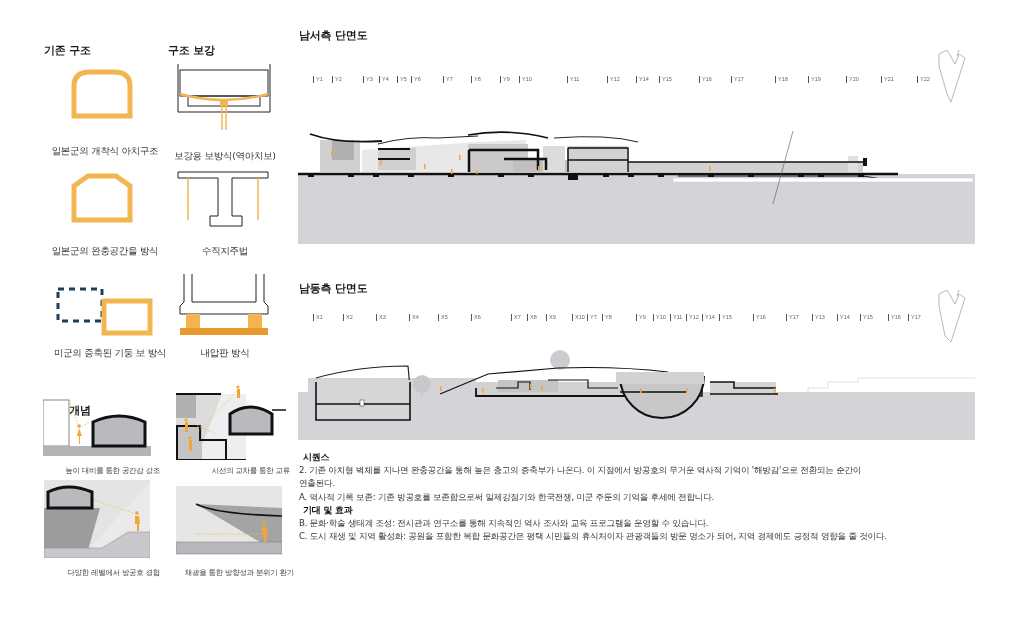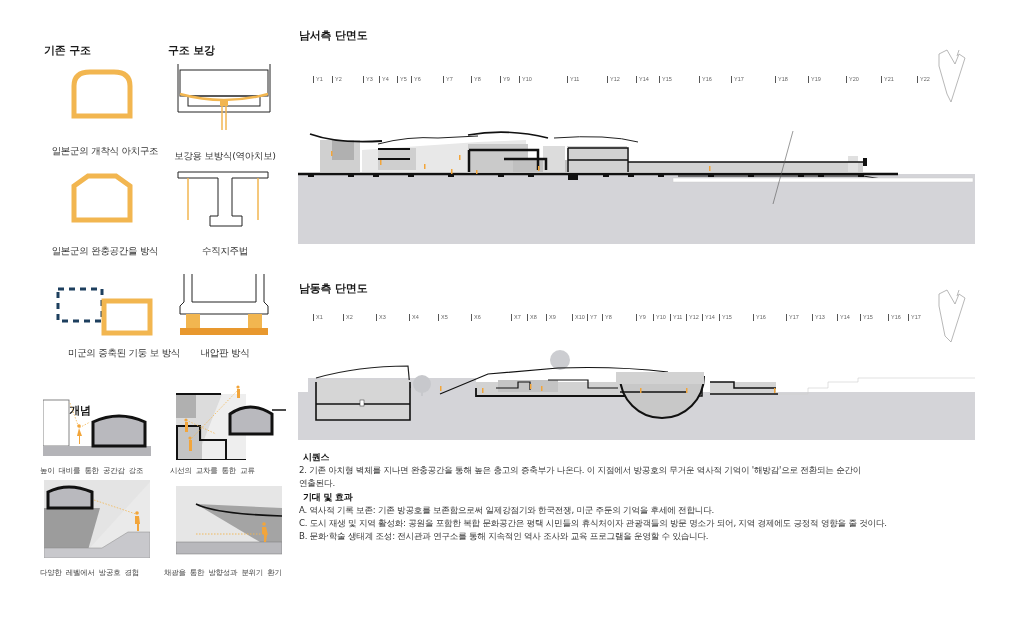--- a/index.html
+++ b/index.html
@@ -1,21 +1,21 @@
 <!DOCTYPE html>
 <html><head>
 <meta charset="utf-8">
 <style>
   html, body { margin: 0; padding: 0; background: #ffffff; }
   body { width: 1020px; height: 624px; position: relative; overflow: hidden;
          font-family: "DejaVu Sans", "Liberation Sans", sans-serif; color: #222; }
   .abs { position: absolute; }
   .h-title { font-size: 11px; font-weight: bold; color: #1a1a1a; letter-spacing: -0.2px; }
   .cap { font-size: 9.5px; color: #333; text-align: center; white-space: nowrap; letter-spacing: -0.3px; }
-  .cap-sm { font-size: 7.5px; color: #444; text-align: left; white-space: nowrap; letter-spacing: -0.3px; font-family: Liberation Mono, monospace; }
+  .cap-sm { font-size: 7.5px; color: #444; text-align: right; white-space: nowrap; letter-spacing: -0.3px; }
   .grid-label { position: absolute; font-size: 5.5px; color: #666; white-space: nowrap;
                 border-left: 1px solid #555; padding-left: 2px; line-height: 7px; font-family: "Liberation Sans", sans-serif; }
   .text-block { font-size: 8.6px; color: #333; line-height: 13.2px; letter-spacing: -0.25px; }
   .text-block .sub { font-weight: bold; color: #111; font-size: 9px; }
   .line { display: block; white-space: nowrap; }
   svg { display: block; }
 </style>
 </head>
 <body>
 
@@ -69,21 +69,21 @@
 
 <div class="abs" style="left:178px;top:272px;">
   <svg width="92" height="64" viewBox="0 0 92 64">
     <path d="M6 2 L6 30 L2 34 L2 42 L90 42 L90 34 L86 30 L86 2" fill="none" stroke="#222" stroke-width="1"></path>
     <path d="M14 2 L14 30 L78 30 L78 2" fill="none" stroke="#222" stroke-width="1"></path>
     <rect x="8" y="42" width="14" height="14" fill="#f2b650"></rect>
     <rect x="70" y="42" width="14" height="14" fill="#f2b650"></rect>
     <rect x="2" y="56" width="88" height="7" fill="#e8982e"></rect>
   </svg>
 </div>
-<div class="abs cap" style="left:59px;top:347px;width:130px;">미군의 증축된 기둥 보 방식</div>
+<div class="abs cap" style="left:45px;top:347px;width:130px;">미군의 증축된 기둥 보 방식</div>
 <div class="abs cap" style="left:170px;top:347px;width:110px;">내압판 방식</div>
 
 <div class="abs h-title" style="left:44px;top:371px;margin-top:32px;">지하 개념</div>
 
 <div class="abs" style="left:43px;top:396px;">
   <svg width="110" height="60" viewBox="0 0 110 60">
     <rect x="0" y="4" width="26" height="46" fill="#fff" stroke="#666" stroke-width="0.8"></rect>
     <rect x="0" y="50" width="108" height="10" fill="#b4b4b8"></rect>
     <path d="M50 50 L50 26 Q76 14 102 26 L102 50 Z" fill="#b9b9be" stroke="#111" stroke-width="3"></path>
     <path d="M27 7 L36 32 L47 26" fill="none" stroke="#f2b650" stroke-width="0.8" stroke-dasharray="1.5,1.5"></path>
@@ -318,17 +318,17 @@
         <rect x="388" y="46" width="1.5" height="5"></rect>
       <rect x="476" y="46" width="1.5" height="5"></rect>
     </g>
   </svg>
 </div>
 
 <div class="abs text-block" style="left:299px;top:451px;width:690px;">
   <span class="line sub" style="margin-left:4px;">시퀀스</span>
   <span class="line">2. 기존 아치형 벽체를 지나면 완충공간을 통해 높은 층고의 증축부가 나온다. 이 지점에서 방공호의 무거운 역사적 기억이 '해방감'으로 전환되는 순간이</span>
   <span class="line">연출된다.</span>
+  <span class="line">A. 역사적 기록 보존: 기존 방공호를 보존함으로써 일제강점기와 한국전쟁, 미군 주둔의 기억을 후세에 전합니다.</span>
   <span class="line sub" style="margin-left:4px;">기대 및 효과</span>
-  <span class="line">A. 역사적 기록 보존: 기존 방공호를 보존함으로써 일제강점기와 한국전쟁, 미군 주둔의 기억을 후세에 전합니다.</span>
+  <span class="line">B. 문화·학술 생태계 조성: 전시관과 연구소를 통해 지속적인 역사 조사와 교육 프로그램을 운영할 수 있습니다.</span>
   <span class="line">C. 도시 재생 및 지역 활성화: 공원을 포함한 복합 문화공간은 평택 시민들의 휴식처이자 관광객들의 방문 명소가 되어, 지역 경제에도 긍정적 영향을 줄 것이다.</span>
-  <span class="line">B. 문화·학술 생태계 조성: 전시관과 연구소를 통해 지속적인 역사 조사와 교육 프로그램을 운영할 수 있습니다.</span>
 </div>
 
 </body></html>

